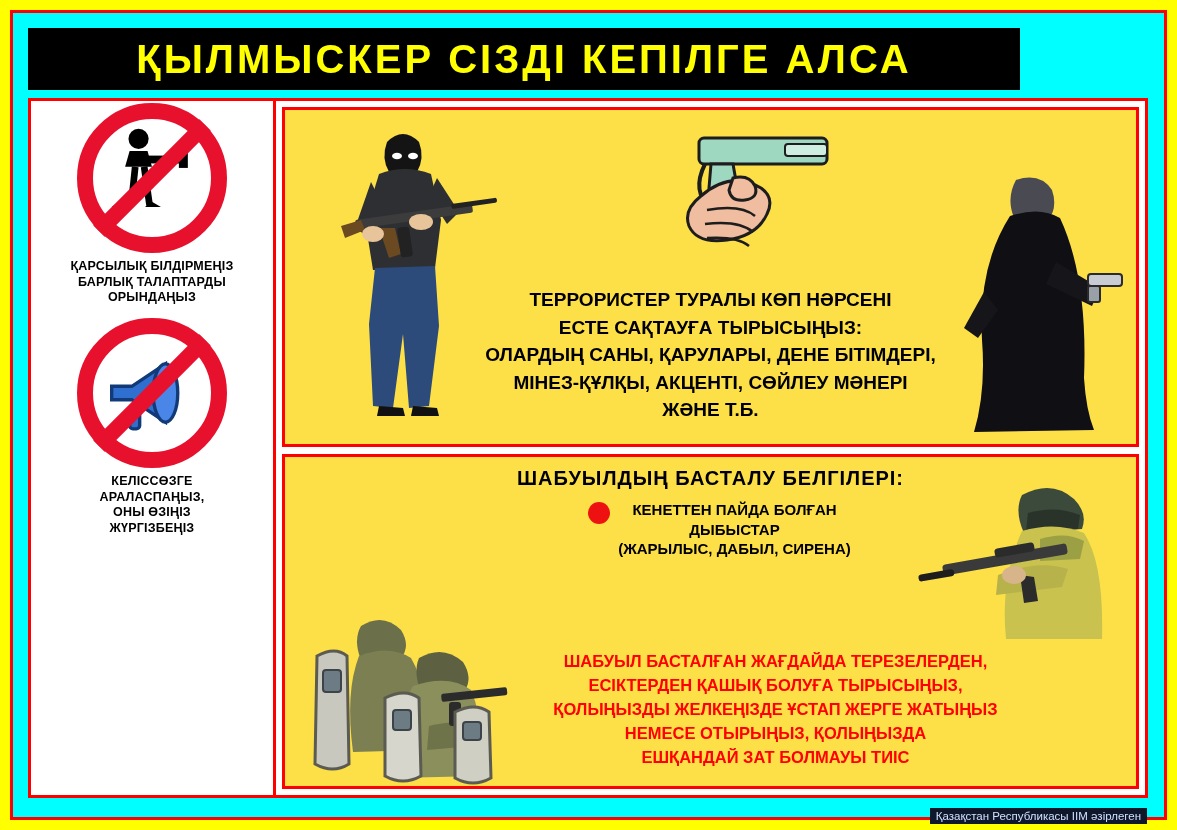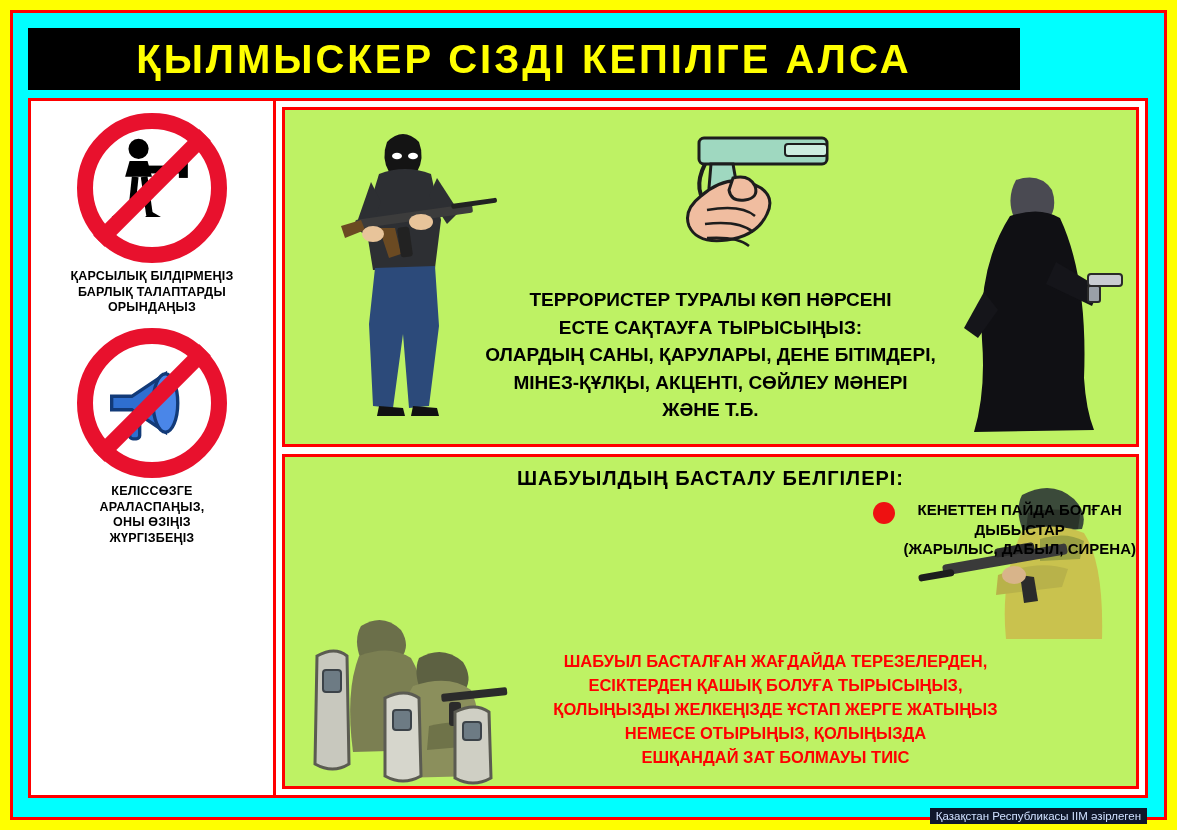--- a/index.html
+++ b/index.html
@@ -44,21 +44,21 @@
     width: 1120px; height: 700px;
     background: #ffffff;
     border: 3px solid #ff0000;
     display: flex;
   }
   
   .left-col {
     width: 245px;
     background: #ffffff;
     border-right: 3px solid #ff0000;
-    padding: 12px 4px;
+    padding: 2px 4px;
     display: flex; flex-direction: column;
     align-items: center;
     justify-content: flex-start;
   }
   .prohibit-block {
     width: 100%;
     display: flex; flex-direction: column; align-items: center;
     margin-bottom: 2px;
   }
   .prohibit-sign {
@@ -96,21 +96,21 @@
   .sep-space { height: 10px; }
   
   .right-col {
     flex: 1;
     display: flex; flex-direction: column;
     padding: 6px;
     gap: 7px;
   }
   .panel {
     position: relative;
-    background: #bef264;
+    background: #fde047;
     border: 3px solid #ff0000;
     overflow: hidden;
   }
   .panel-top { height: 340px; }
   .panel-bottom { flex: 1; }
   
   .top-text {
     position: absolute;
     left: 0; right: 0; top: 176px;
     text-align: center;
@@ -127,21 +127,21 @@
     font-size: 20px;
     font-weight: bold;
     color: #000;
     margin-top: 10px;
     letter-spacing: 1px;
     z-index: 3;
   }
   .signs-row {
     position: relative;
     display: flex;
-    justify-content: flex-end;
+    justify-content: center;
     gap: 26px;
     margin: 10px 0 0 18px;
     z-index: 3;
   }
   .sign-item {
     display: flex;
     gap: 8px;
     align-items: flex-start;
   }
   .red-dot {

